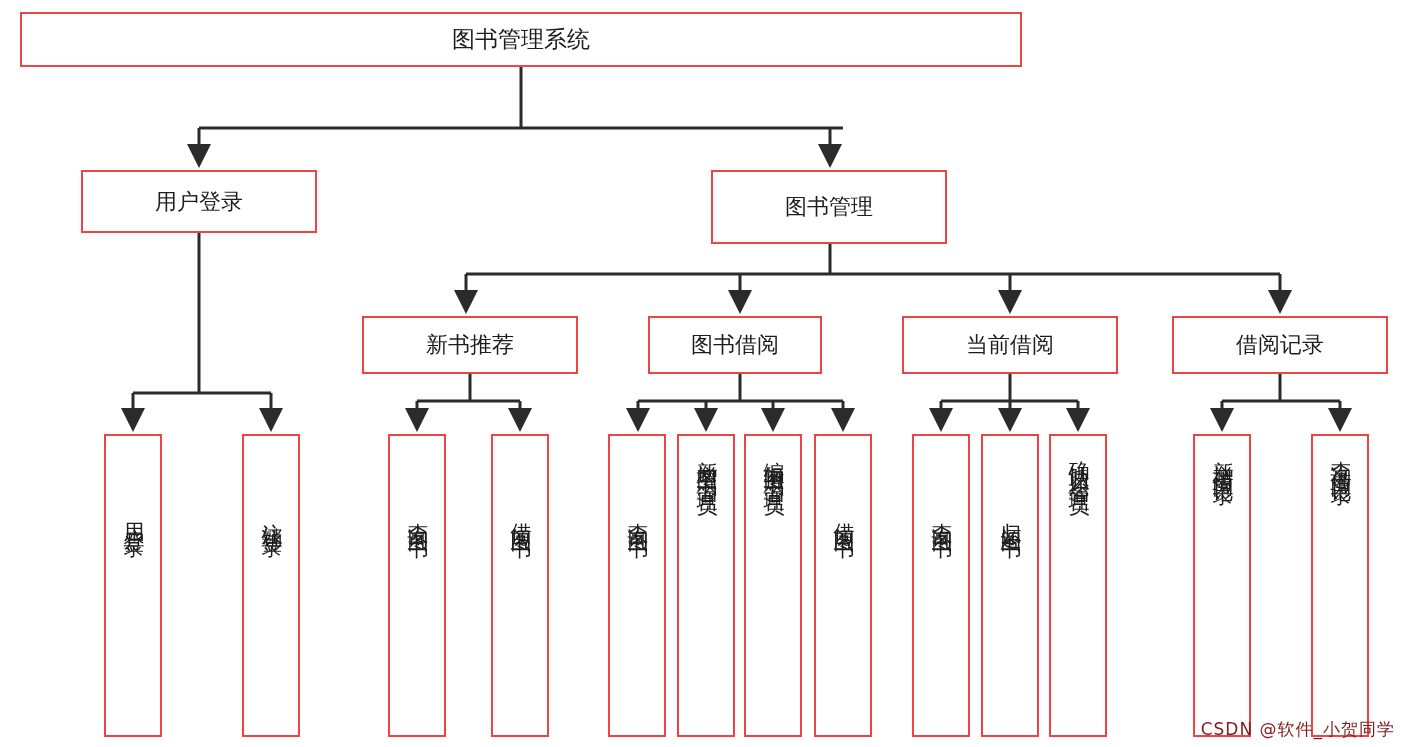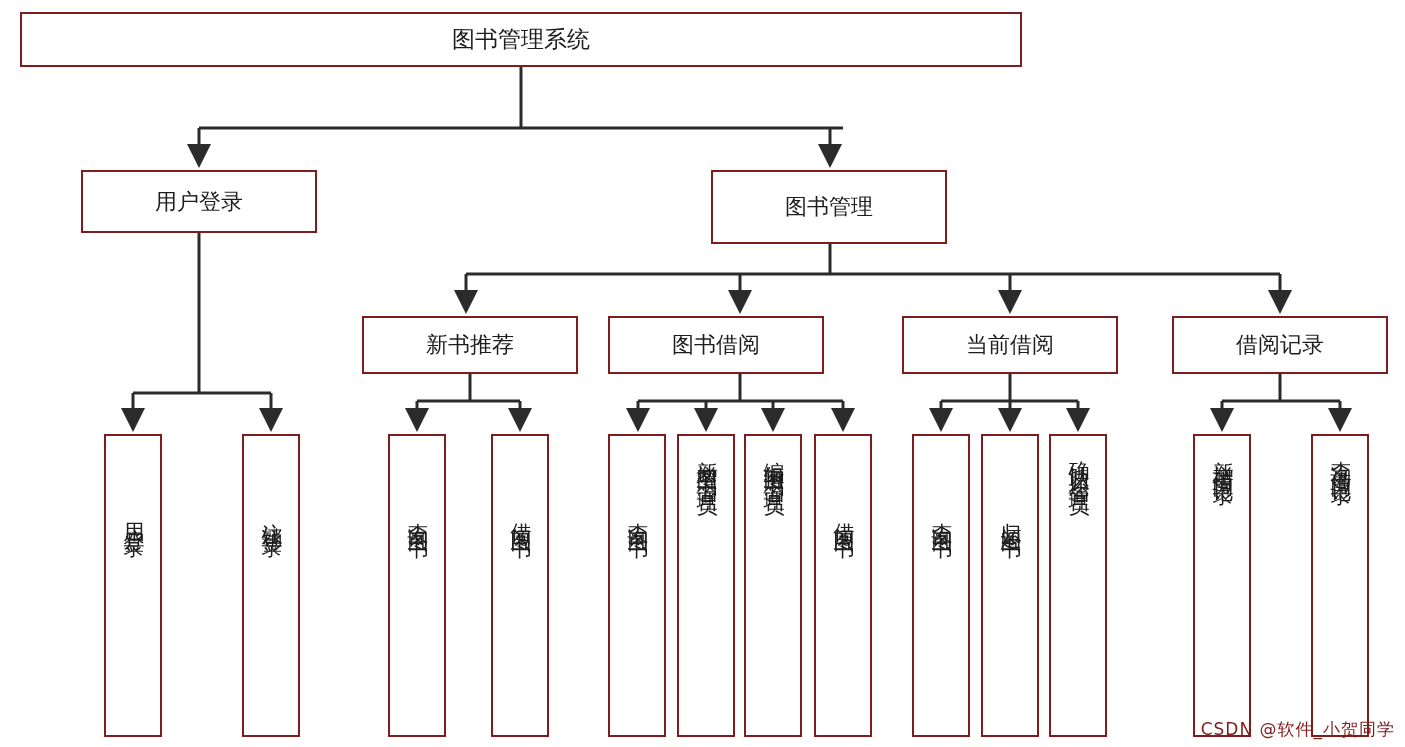--- a/index.html
+++ b/index.html
@@ -17,21 +17,21 @@
   }
   #edges{
     position:absolute;
     left:0; top:0;
     width:1405px; height:747px;
     pointer-events:none;
   }
   .node{
     position:absolute;
     box-sizing:border-box;
-    border:2px solid #7f1d1d;
+    border:2px solid #ef4444;
     background:#ffffff;
     color:#1d1d1d;
     display:flex;
     align-items:center;
     justify-content:center;
     text-align:center;
     z-index:2;
   }
   .node.root{ font-size:23px; }
   .node.l2{ font-size:22px; }
@@ -128,21 +128,21 @@
   <div class="node l2" style="left:81px;top:170px;width:236px;height:63px;">
     <span>用户登录</span>
   </div>
   <div class="node l2" style="left:711px;top:170px;width:236px;height:74px;">
     <span>图书管理</span>
   </div>
 
   <div class="node l3" style="left:362px;top:316px;width:216px;height:58px;">
     <span>新书推荐</span>
   </div>
-  <div class="node l3" style="left:608px;top:316px;width:216px;height:58px;">
+  <div class="node l3" style="left:648px;top:316px;width:174px;height:58px;">
     <span>图书借阅</span>
   </div>
   <div class="node l3" style="left:902px;top:316px;width:216px;height:58px;">
     <span>当前借阅</span>
   </div>
   <div class="node l3" style="left:1172px;top:316px;width:216px;height:58px;">
     <span>借阅记录</span>
   </div>
 
   <div class="node leaf leaf-mid" style="left:104px;top:434px;width:58px;height:303px;">

